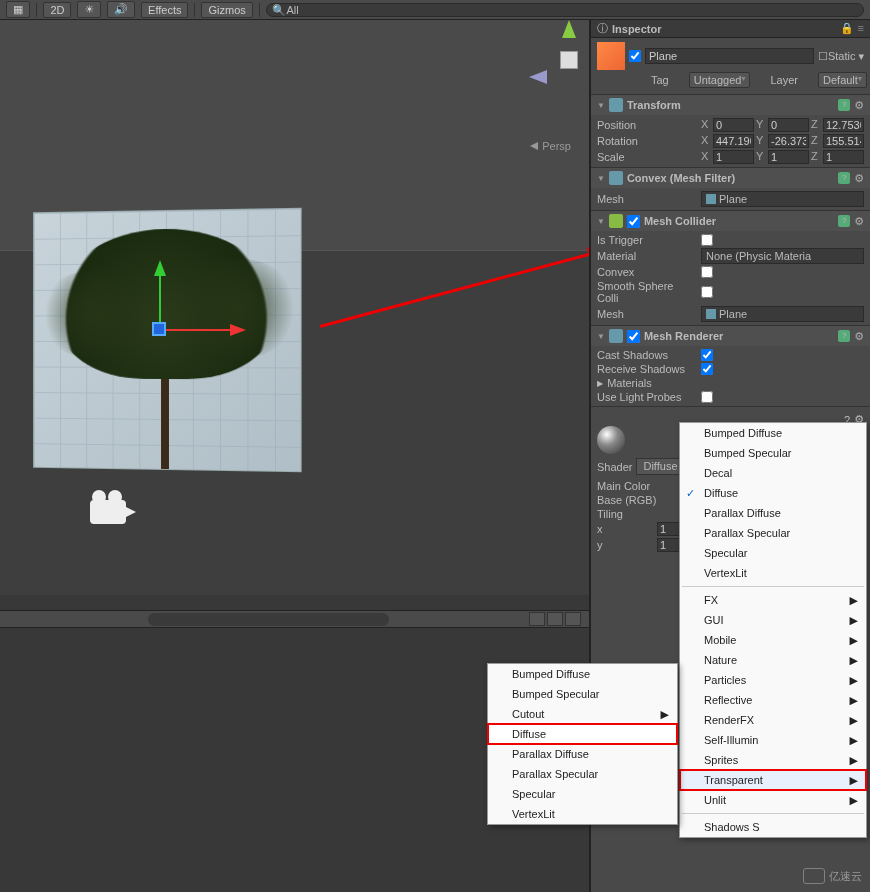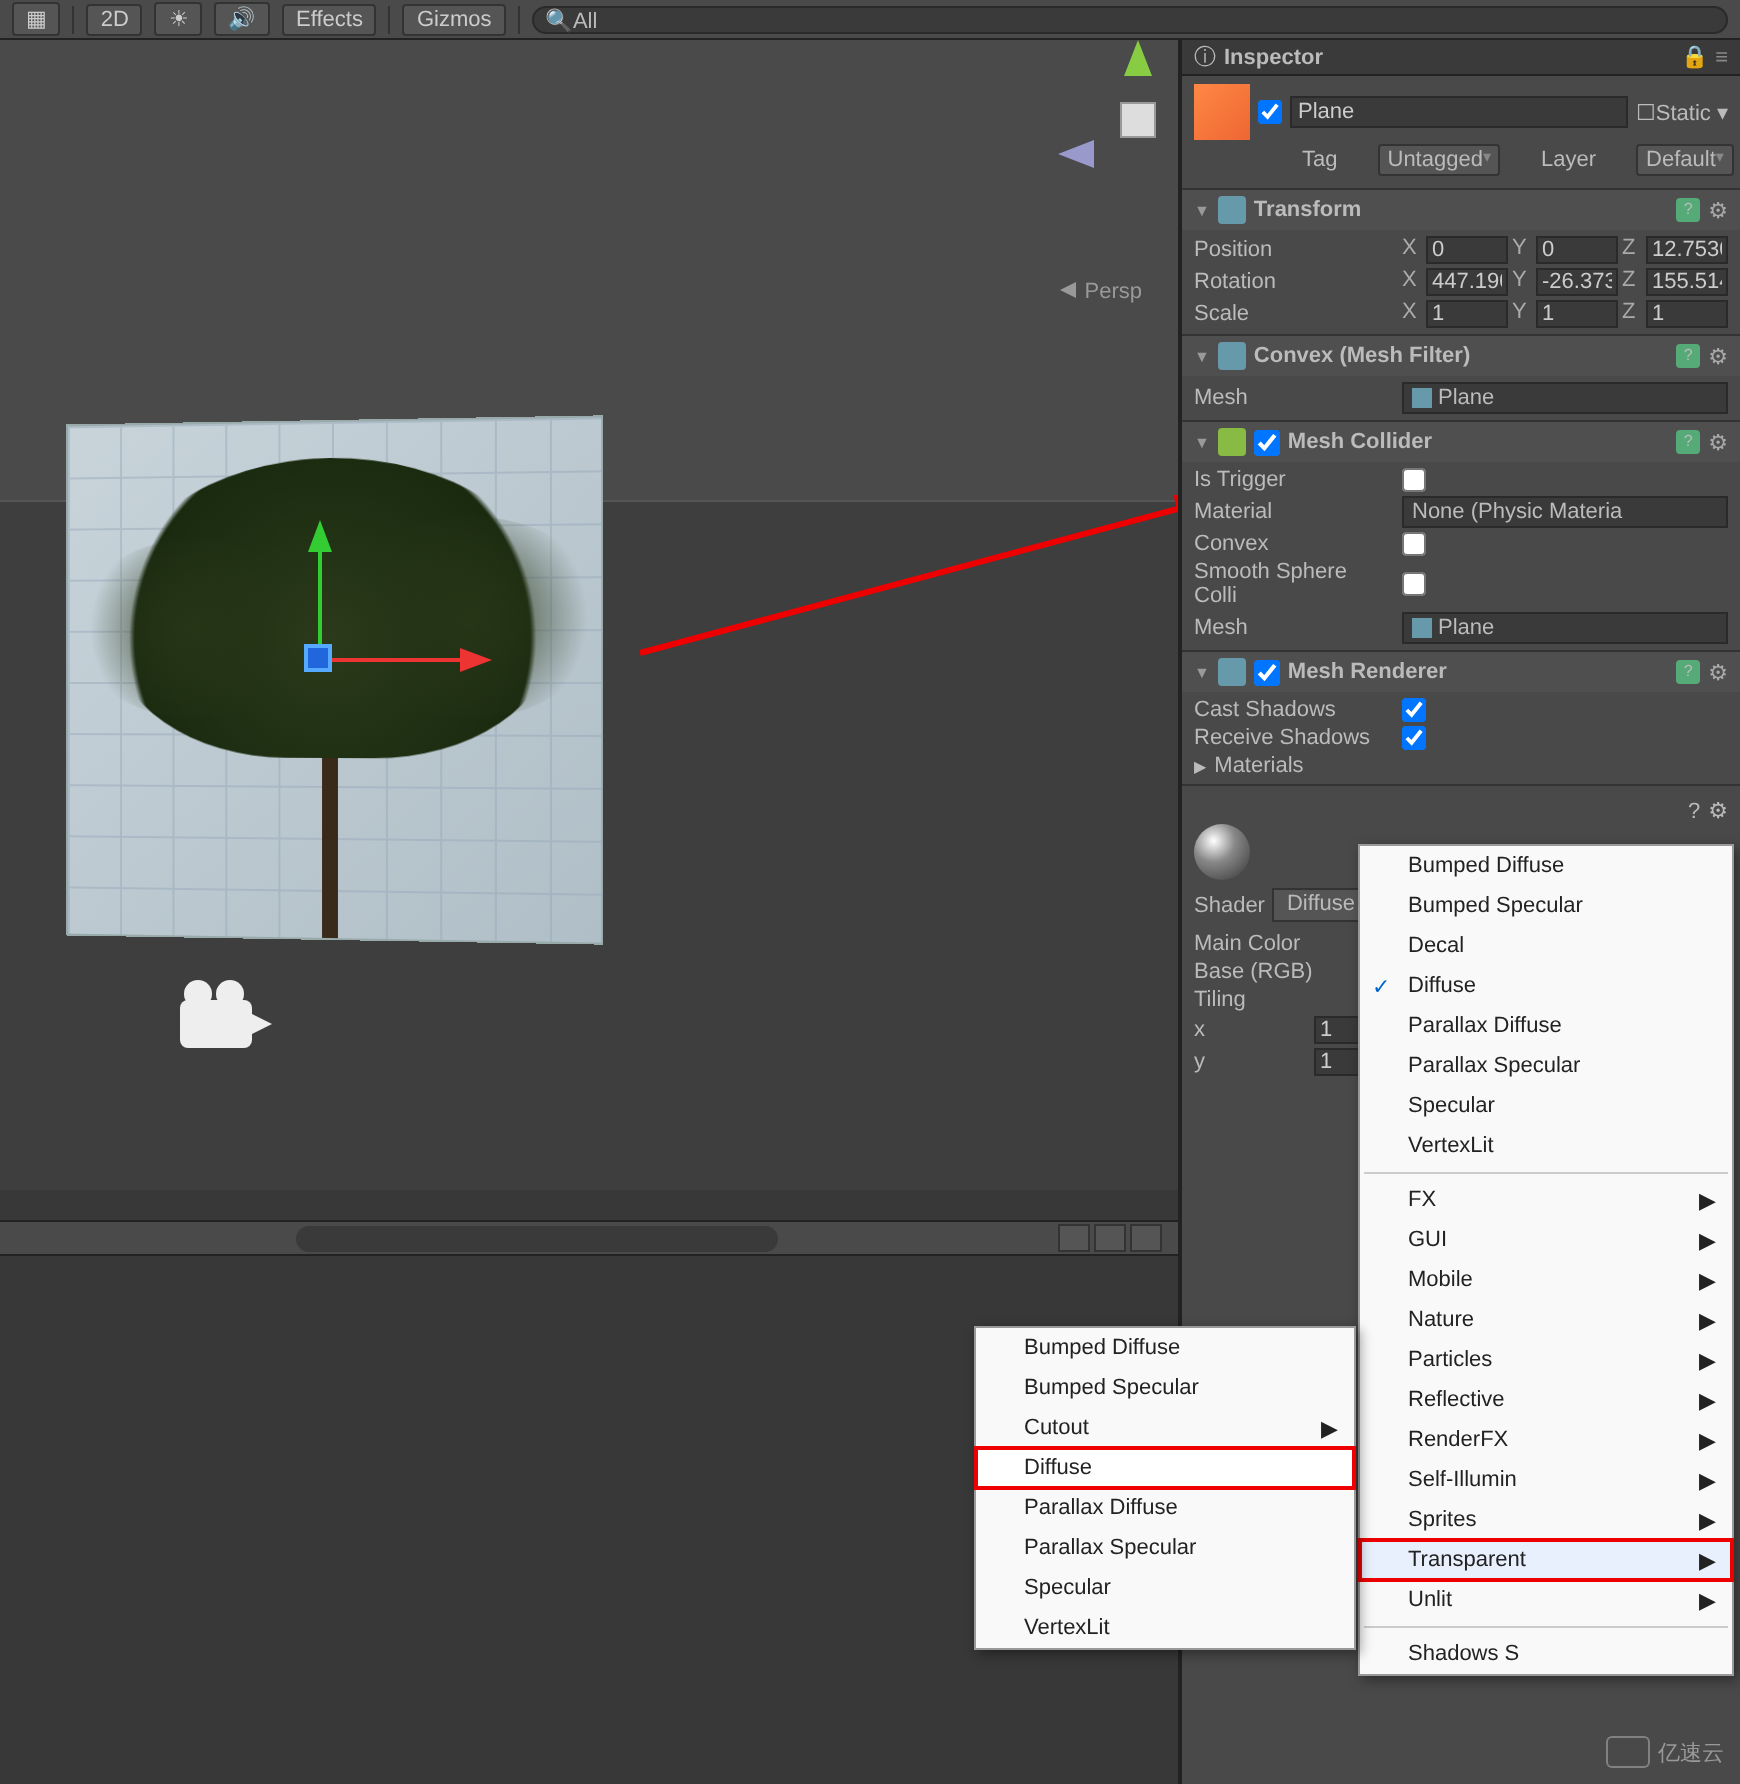--- a/index.html
+++ b/index.html
@@ -320,20 +320,24 @@
             <span class="plabel">Cast Shadows</span>
             <input type="checkbox" checked="" class="chk" style="">
           </div>
         <div class="prop">
             <span class="plabel">Receive Shadows</span>
             <input type="checkbox" checked="" class="chk" style="">
           </div>
         <div class="prop">
             <span class="arrow" style="font-size:8px">▶</span>
             <span class="plabel">Materials</span>
+          </div>
+        <div class="prop">
+            <span class="plabel">Use Light Probes</span>
+            <input type="checkbox" class="chk" style="">
           </div>
       </div>
     </div>
 
     <div class="material">
       <div class="row" style="justify-content:flex-end;gap:4px">
           <span class="help">?</span>
           <span class="gear">⚙</span>
         </div>
       <div class="row">

